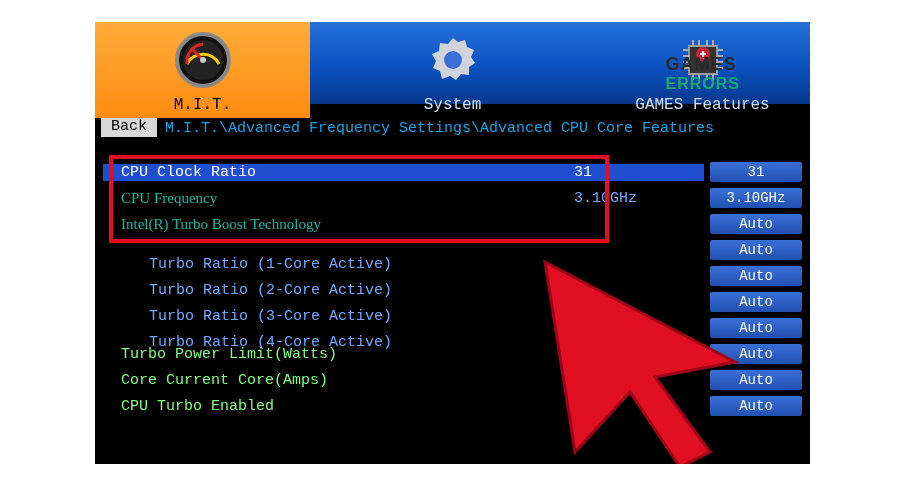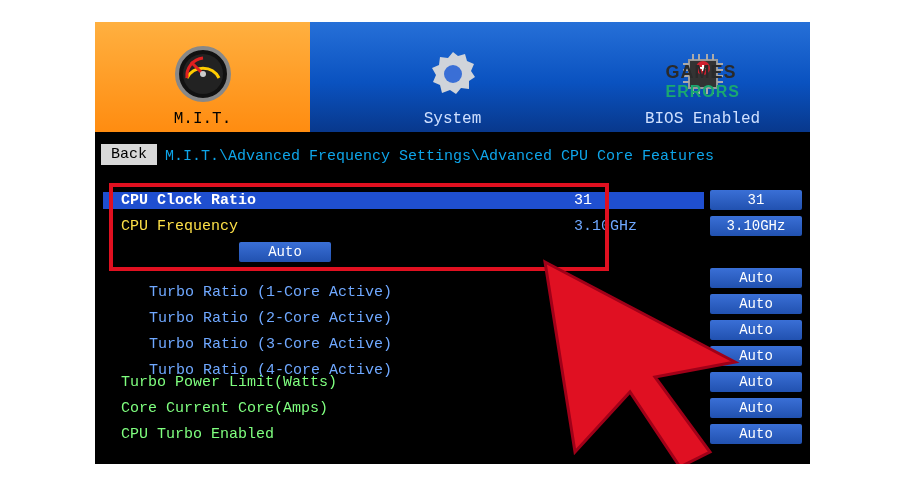--- a/index.html
+++ b/index.html
@@ -14,24 +14,24 @@
     .frame {
       position: absolute;
       left: 95px;
       top: 22px;
       width: 715px;
       height: 442px;
       background: #000;
       overflow: hidden;
     }
     .topbar {
-      height: 110px;
+      height: 82px;
       background: linear-gradient(#2670d8 0%, #0a52c0 55%, #08388c 100%);
       display: flex;
-      align-items: flex-end;
+      align-items: center;
       position: relative;
       gap: 35px;
     }
     .tab {
       flex: 1;
       height: 110px;
       display: flex;
       flex-direction: column;
       align-items: center;
       justify-content: flex-end;
@@ -86,42 +86,42 @@
       color: #fff;
       font-size: 14px;
       padding: 2px 0;
       margin-left: 6px;
       border-radius: 2px;
     }
     .row.selected .label, .row.selected .val {
       background: #1f4fd0;
       color: #fff;
     }
-    .row.selected .label { color: #fff; font-weight: bold; }
+    .row.selected .label { color: #fff; }
     .row.green .label { color: #7fff7f; }
-    .row .label.blue { color: #fde047; }
+    .row .label.blue { color: #14b8a6; font-family: Liberation Serif, serif; }
     .highlight-box {
       position: absolute;
       border: 4px solid #e01020;
       left: 14px;
       top: 14px;
       width: 500px;
       height: 88px;
       pointer-events: none;
     }
     .cursor-overlay {
       position: absolute;
       left: 440px;
       top: 230px;
       pointer-events: none;
     }
     .watermark {
       position: absolute;
       right: 70px;
-      top: 40px;
+      top: 32px;
       pointer-events: none;
       font-family: Arial, sans-serif;
     }
     .watermark .g { color: #2a2a2a; font-weight: 800; font-size: 18px; letter-spacing: 1px; }
     .watermark .e { color: #1aa870; font-weight: 800; font-size: 16px; letter-spacing: 1px; }
   </style>
 </head>
 <body>
 
 <div class="frame">
@@ -168,21 +168,21 @@
               <line x1="24" y1="14" x2="24" y2="8"></line>
               <line x1="32" y1="14" x2="32" y2="8"></line>
               <line x1="38" y1="14" x2="38" y2="8"></line>
             <line x1="18" y1="42" x2="18" y2="48"></line>
               <line x1="24" y1="42" x2="24" y2="48"></line>
               <line x1="32" y1="42" x2="32" y2="48"></line>
               <line x1="38" y1="42" x2="38" y2="48"></line>
           </g>
         </svg>
       </div>
-      <span>BIOS Enabled</span>
+      <span>GAMES Features</span>
     </div>
   </div>
 
   <div class="breadcrumb-row">
     <button class="back-btn">Back</button>
     <span class="breadcrumb">M.I.T.\Advanced Frequency Settings\Advanced CPU Core Features</span>
   </div>
 
   <div class="settings">
     <div class="highlight-box"></div>
@@ -191,20 +191,21 @@
       <span class="label">CPU Clock Ratio</span>
       <span class="val">31</span>
       <span class="btn">31</span>
     </div>
     <div class="row">
       <span class="label blue">CPU Frequency</span>
       <span class="val" style="color:#6fa8ff">3.10GHz</span>
       <span class="btn">3.10GHz</span>
     </div>
     <div class="row">
+      <span class="label blue">Intel(R) Turbo Boost Technology</span>
       <span class="val"></span>
       <span class="btn">Auto</span>
     </div>
     <div class="row indent">
       <span class="label">Turbo Ratio (1-Core Active)</span>
       <span class="val"></span>
       <span class="btn">Auto</span>
     </div>
     <div class="row indent">
       <span class="label">Turbo Ratio (2-Core Active)</span>

